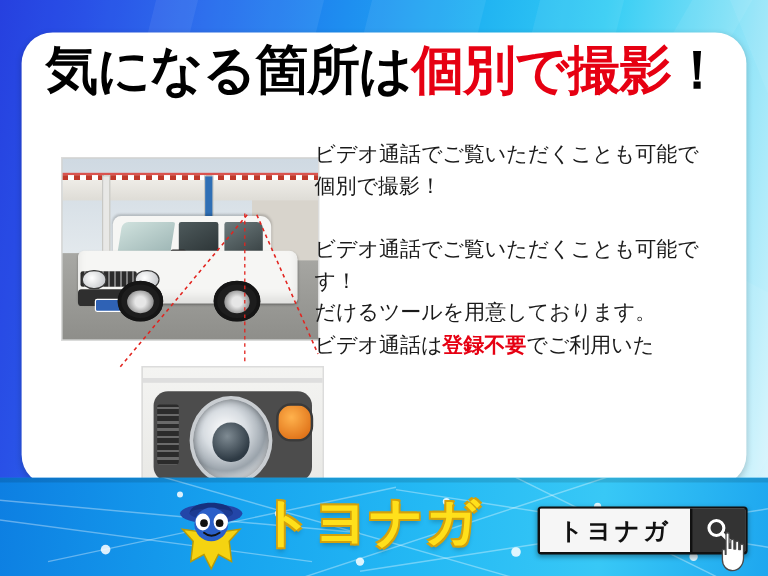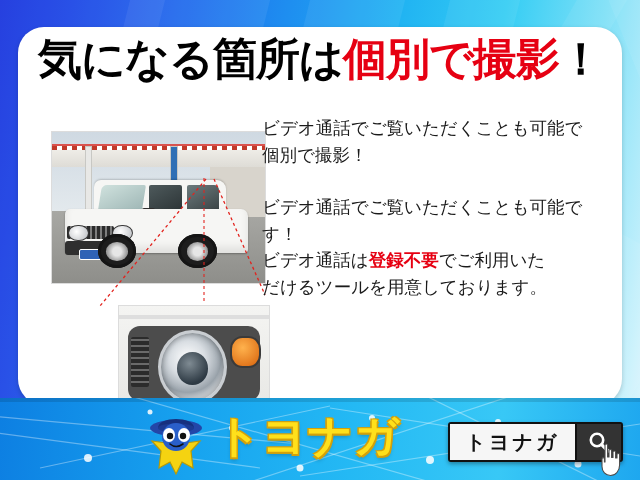--- a/index.html
+++ b/index.html
@@ -317,22 +317,22 @@
       <line x1="196" y1="152" x2="247" y2="268" stroke="#e2241f" stroke-width="1.3" stroke-dasharray="3 3"></line>
       <line x1="186" y1="151" x2="186" y2="277" stroke="#e2241f" stroke-width="1.1" stroke-dasharray="3 3"></line>
     </svg>
 
     <div class="body-text">
       <p class="para">ビデオ通話でご覧いただくことも可能で</p>
       <p class="para">個別で撮影！</p>
       <div class="gap"></div>
       <p class="para">ビデオ通話でご覧いただくことも可能で</p>
       <p class="para">す！</p>
+      <p class="para">だけるツールを用意しております。</p>
       <p class="para"><span>ビデオ通話は</span><span class="red">登録不要</span><span>でご利用いた</span></p>
-      <p class="para">だけるツールを用意しております。</p>
     </div>
   </div>
 
   <div class="footer-band">
     <svg width="640" height="82" style="position:absolute;left:0;top:0;">
       <g stroke="rgba(255,255,255,.35)" stroke-width="1.2" fill="none">
         <line x1="-10" y1="18" x2="300" y2="46"></line>
         <line x1="-10" y1="34" x2="260" y2="70"></line>
         <line x1="120" y1="-5" x2="430" y2="84"></line>
         <line x1="250" y1="84" x2="520" y2="-5"></line>

